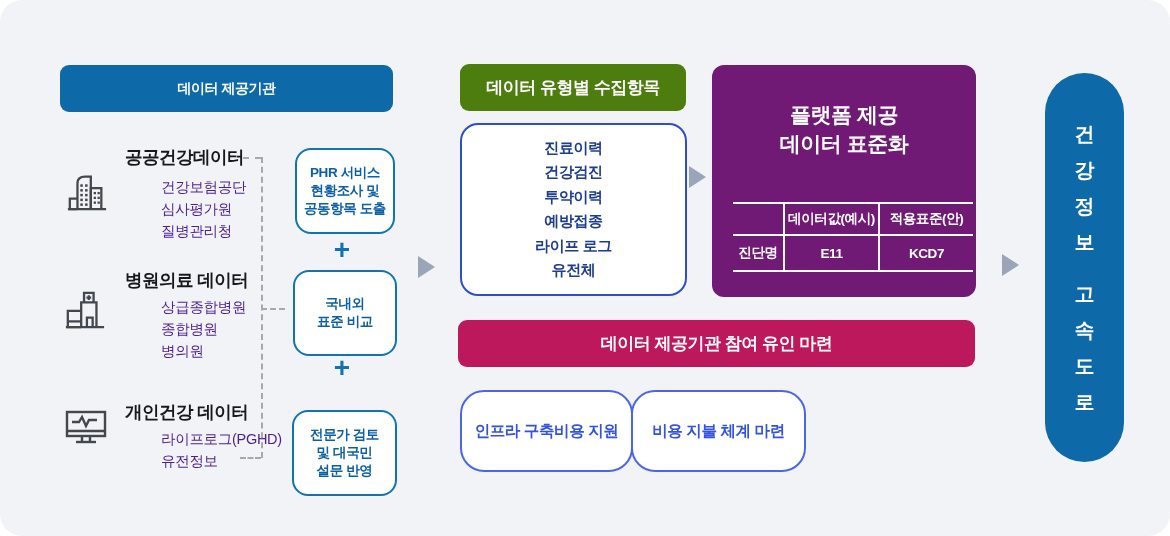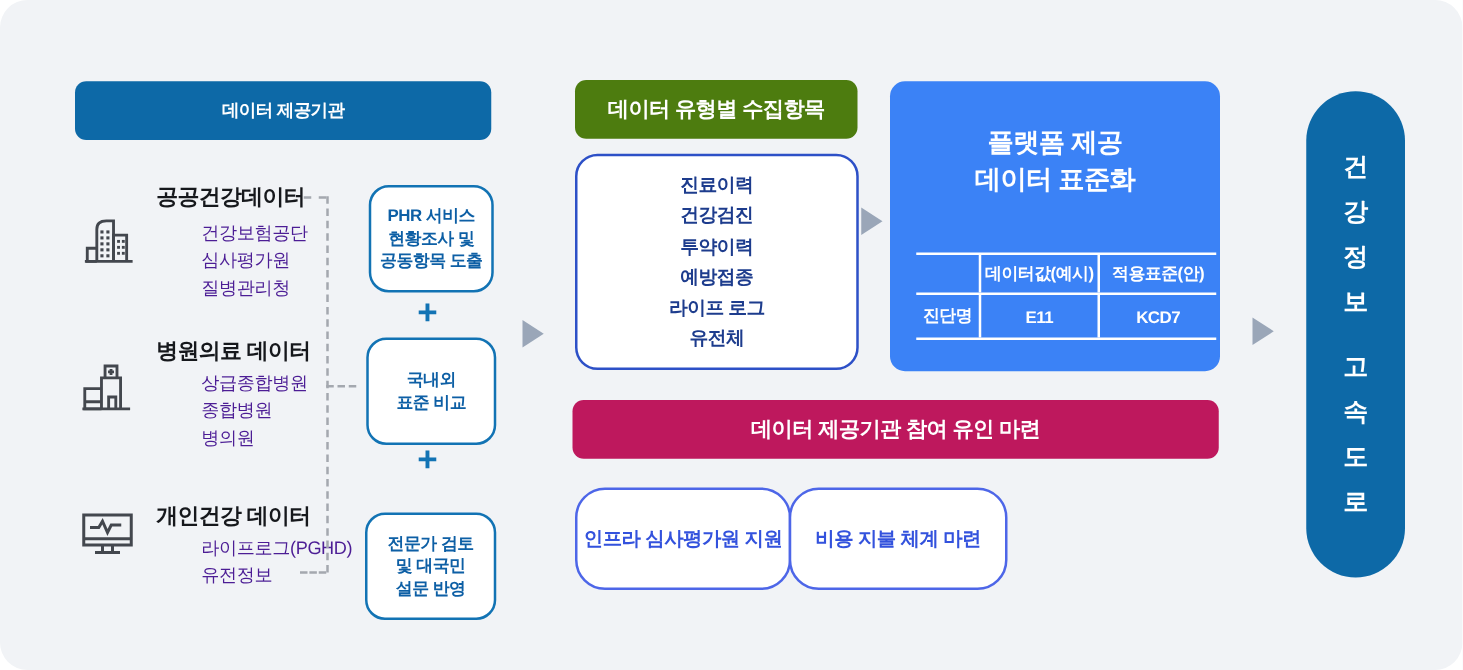--- a/index.html
+++ b/index.html
@@ -26,21 +26,21 @@
   .plus{position:absolute;color:#1273b4;font-weight:bold;font-size:28px;line-height:24px;text-align:center;width:24px;}
 
   .flow-arrow{position:absolute;width:0;height:0;border-top:11px solid transparent;
         border-bottom:11px solid transparent;border-left:17px solid #9aa6b8;}
 
   .collect-box{position:absolute;background:#fff;border:2px solid #2d50c7;border-radius:18px;
         display:flex;flex-direction:column;justify-content:space-evenly;align-items:center;
         padding:8px 0;box-sizing:border-box;}
   .collect-item{color:#1d3c8d;font-weight:bold;font-size:15px;letter-spacing:-0.4px;}
 
-  .platform{position:absolute;background:#3b82f6;border-radius:12px;color:#fff;}
+  .platform{position:absolute;background:#701a75;border-radius:12px;color:#fff;}
   .platform-title{position:absolute;left:0;right:0;top:35px;text-align:center;
         font-size:21px;font-weight:bold;line-height:29px;letter-spacing:-0.5px;}
   .std-table{position:absolute;border-top:2px solid #fff;border-bottom:2px solid #fff;
         font-size:13.5px;font-weight:bold;color:#fff;}
   .t-row{display:flex;align-items:center;}
   .t-row.header{height:30px;border-bottom:2px solid #fff;}
   .t-row.data{height:34px;}
   .t-cell{display:flex;align-items:center;justify-content:center;height:100%;box-sizing:border-box;letter-spacing:-0.4px;}
   .t-c1{width:50px;}
   .t-c2{width:95px;border-left:2px solid #fff;}
@@ -177,21 +177,21 @@
       </div>
       <div class="t-row data">
         <div class="t-cell t-c1">진단명</div>
         <div class="t-cell t-c2">E11</div>
         <div class="t-cell t-c3">KCD7</div>
       </div>
     </div>
   </div>
 
   <div class="hdr bright" style="left:458px;top:320px;width:517px;height:47px;">데이터 제공기관 참여 유인 마련</div>
-  <div class="ibox" style="left:460px;top:390px;width:169px;height:78px;">인프라 심사평가원 지원</div>
+  <div class="ibox" style="left:460px;top:390px;width:169px;height:78px;">인프라 구축비용 지원</div>
   <div class="ibox" style="left:631px;top:390px;width:171px;height:78px;">비용 지불 체계 마련</div>
 
   <div class="flow-arrow" style="left:1002px;top:254px;"></div>
 
   <div class="pill" style="left:1045px;top:73px;width:79px;height:389px;">
     <div class="pill-word">건강정보</div>
     <div class="pill-word">고속도로</div>
   </div>
 
 </div>

